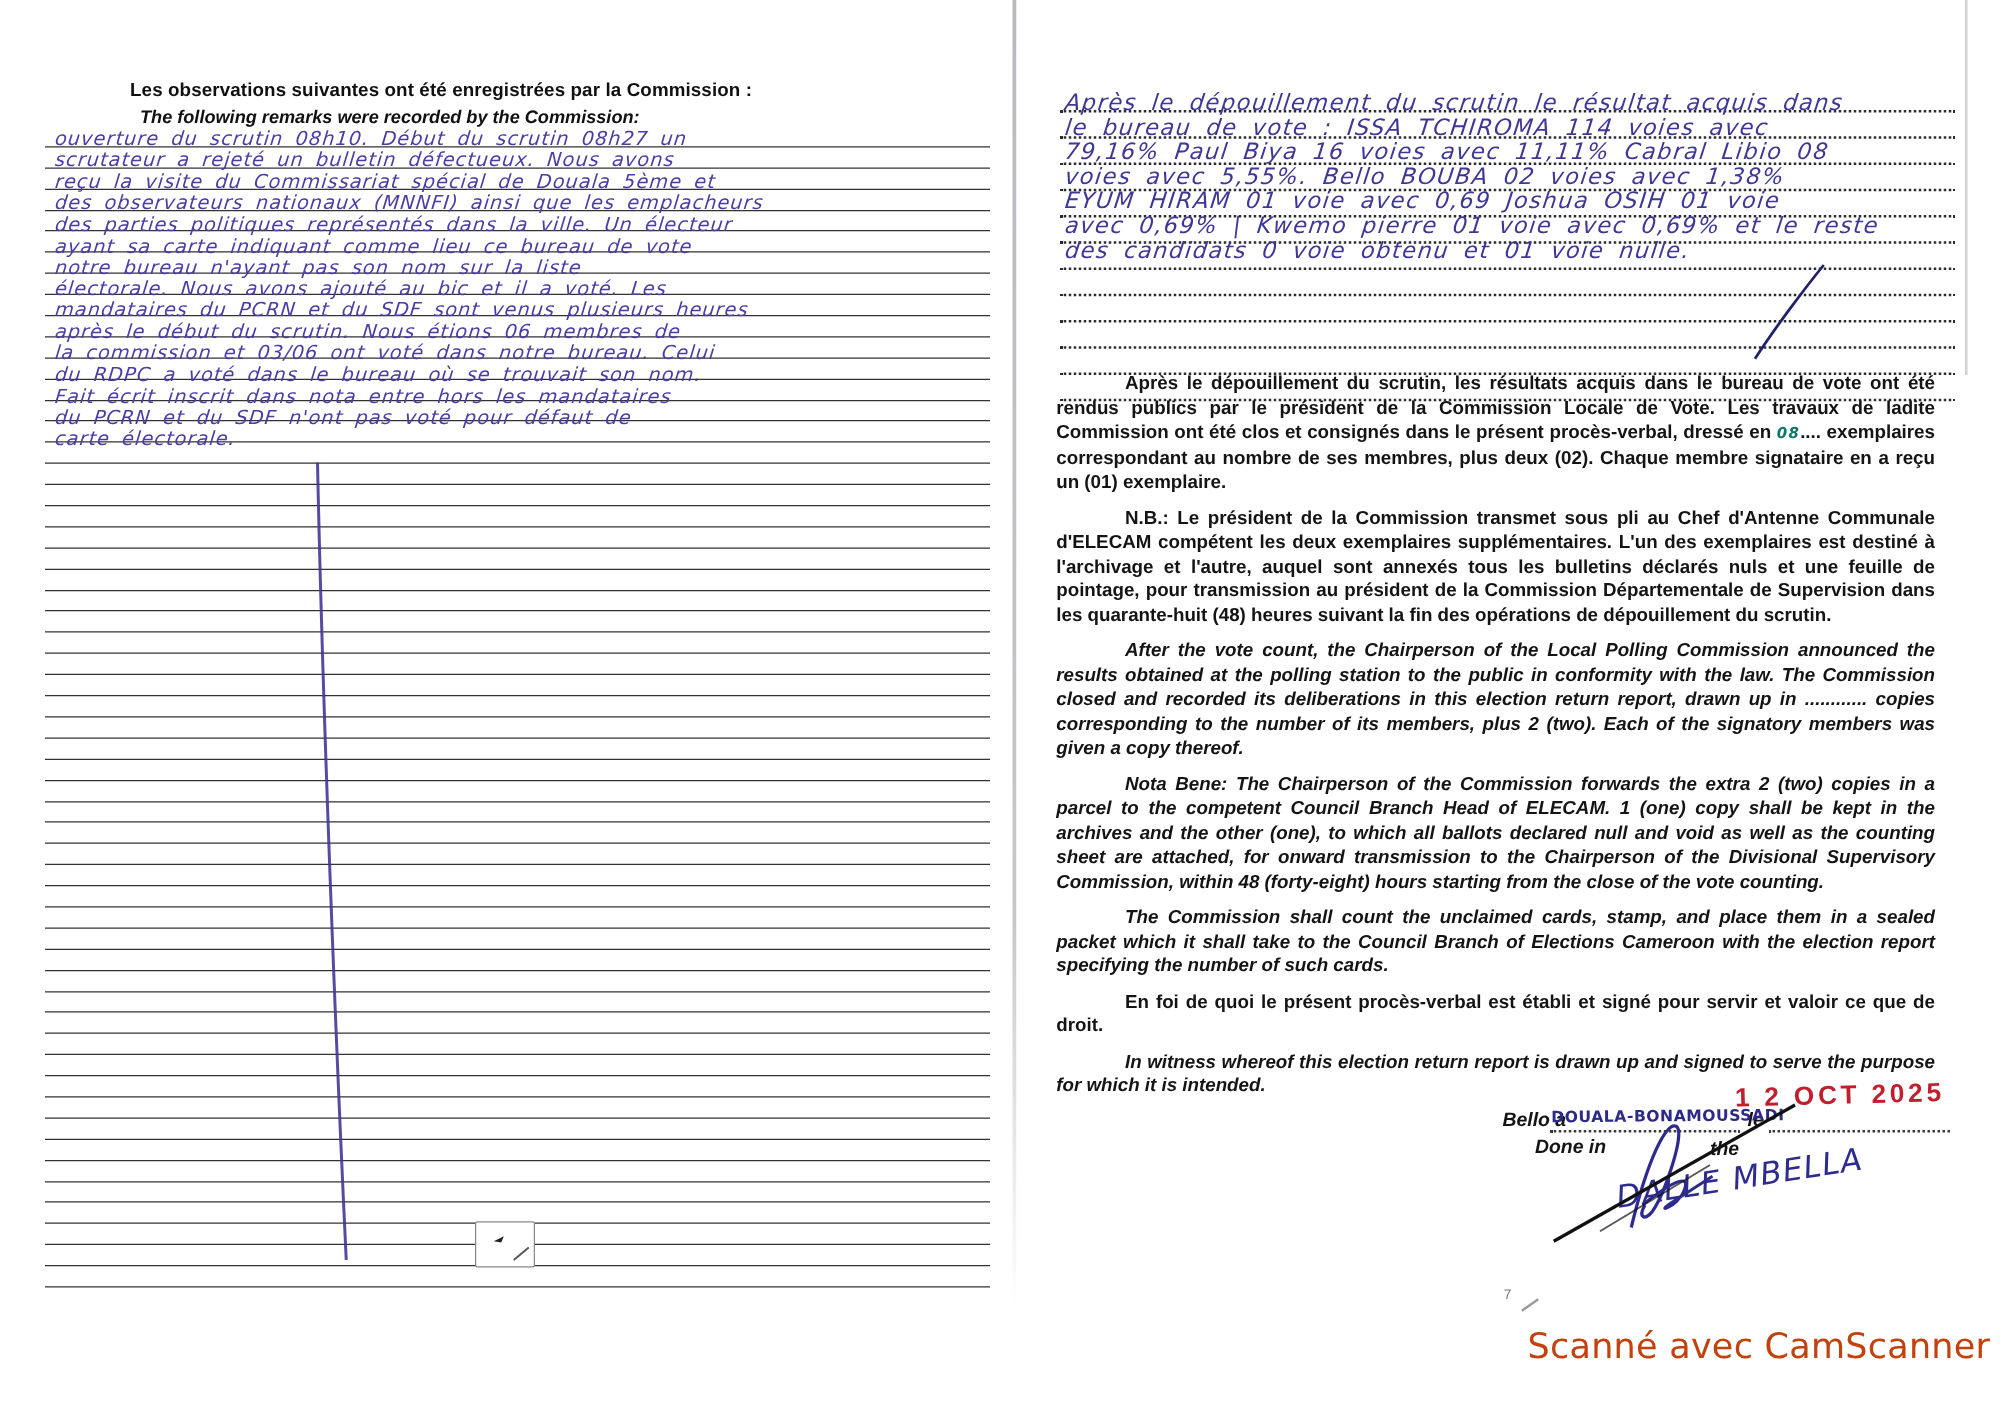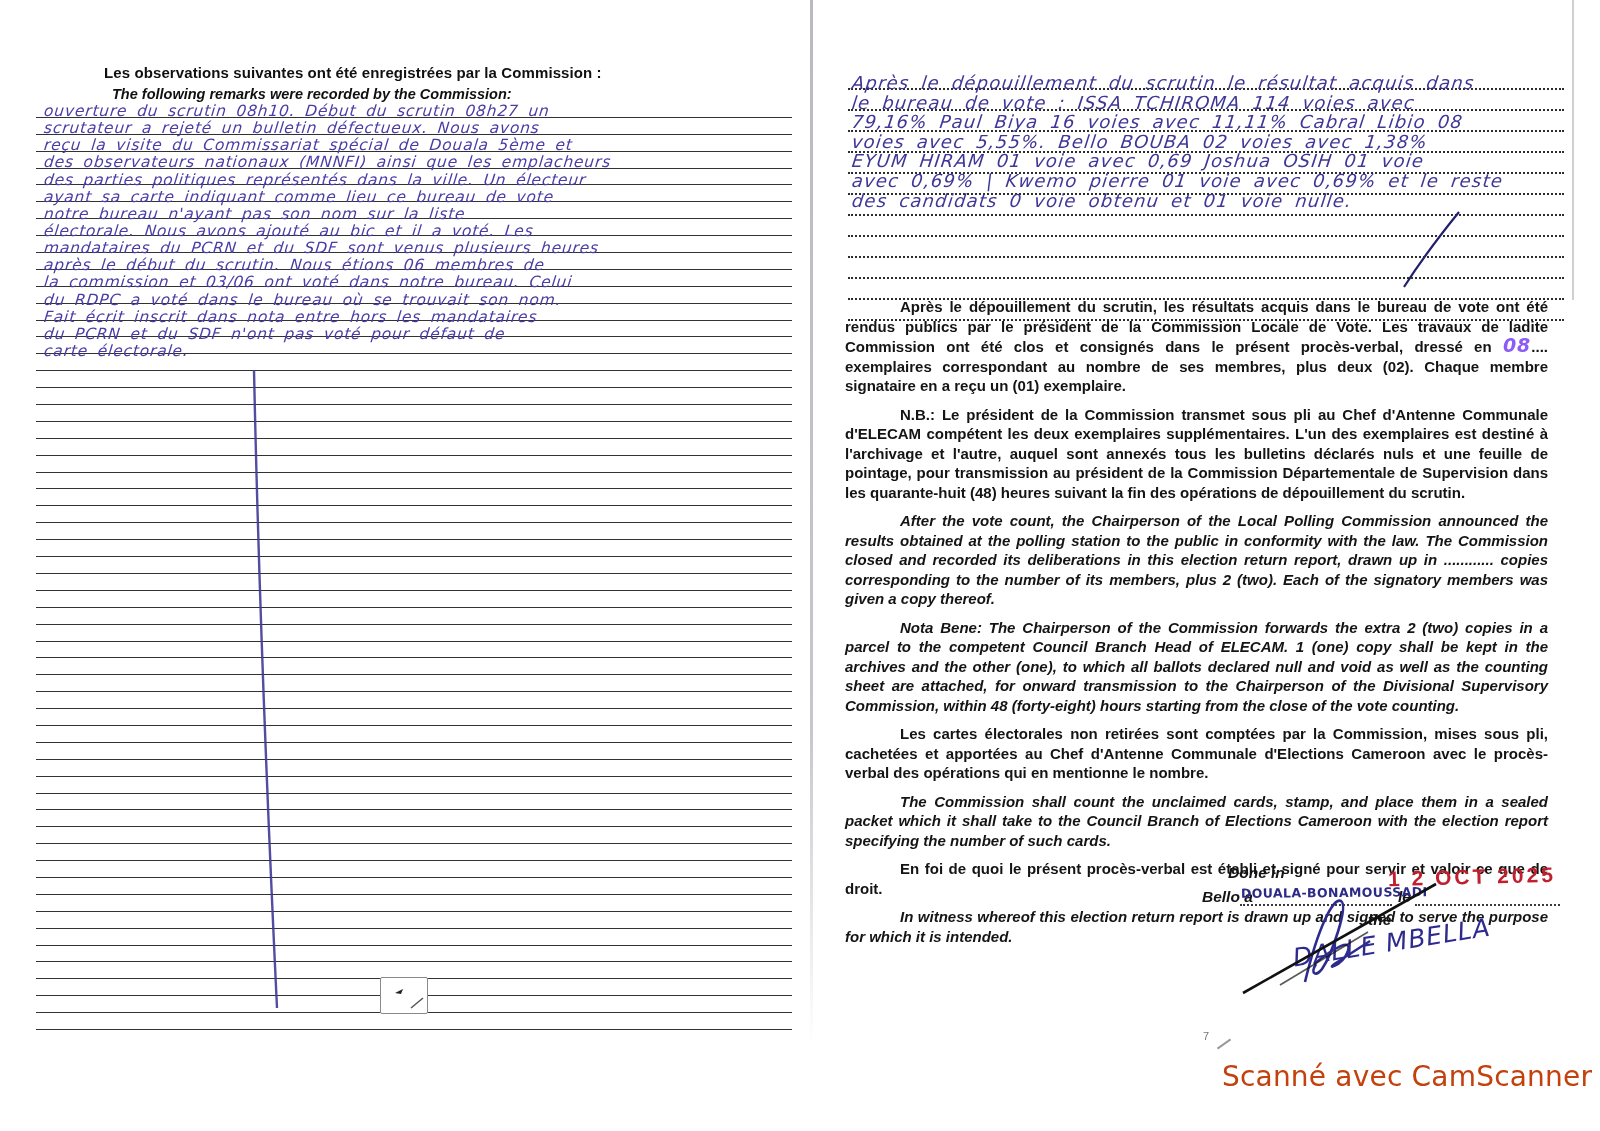--- a/index.html
+++ b/index.html
@@ -37,27 +37,27 @@
   .mark-box{left:380px;top:977px;width:46px;height:35px;border:1.6px solid #8a8a8a;border-radius:2px;background:#fff;}
 
   
   #right-text{left:845px;top:297px;width:703px;text-align:justify;}
   #right-text p{margin:0 0 0 0;padding:0;font-size:15px;line-height:19.5px;}
   #right-text p + p{margin-top:9px;}
   .p-fr{font-weight:bold;color:#141414;}
   .p-en{font-weight:bold;font-style:italic;color:#141414;font-family:"Liberation Sans",sans-serif;}
   .indent{text-indent:55px;}
   .ink-ins{font-family:"DejaVu Sans",sans-serif;font-style:italic;font-weight:bold;
-    color:#8b5cf6;font-size:19px;letter-spacing:1px;}
+    color:#0f766e;font-size:12px;letter-spacing:1px;}
 
   
   .faitrow{font-size:15.5px;font-weight:bold;font-style:italic;color:#141414;}
   #fait-label{left:1202px;top:888px;}
   #le-label{left:1398px;top:888px;}
-  #done-label{left:1228px;top:864px;}
+  #done-label{left:1228px;top:909px;}
   #the-label{left:1368px;top:911px;}
   .dotline{border-bottom:2px dotted #3a3a3a;}
   #dotline-place{left:1240px;top:886px;width:152px;height:18px;}
   #dotline-date{left:1415px;top:886px;width:145px;height:18px;}
   #place-hand{left:1241px;top:885px;font-family:"DejaVu Sans",sans-serif;
     font-size:12.5px;font-weight:bold;color:#2c2a86;letter-spacing:.4px;
     transform:rotate(-.5deg);white-space:nowrap;}
   #date-stamp{left:1388px;top:865px;font-size:21px;font-weight:bold;color:#c11f2e;
     letter-spacing:3px;transform:rotate(-1.5deg);font-family:"Liberation Sans",sans-serif;
     white-space:nowrap;}
@@ -189,21 +189,20 @@
       <div class="hand-line">EYUM HIRAM 01 voie avec 0,69 Joshua OSIH 01 voie</div>
       <div class="hand-line">avec 0,69% | Kwemo pierre 01 voie avec 0,69% et le reste</div>
       <div class="hand-line">des candidats 0 voie obtenu et 01 voie nulle.</div>
     </div>
 
   <div id="right-text" class="abs">
     <p class="p-fr indent"><span>Après le dépouillement du scrutin, les résultats acquis dans le bureau de vote ont été rendus publics par le président de la Commission Locale de Vote. Les travaux de ladite Commission ont été clos et consignés dans le présent procès-verbal, dressé en </span><span class="ink-ins">08</span><span>.... exemplaires correspondant au nombre de ses membres, plus deux (02). Chaque membre signataire en a reçu un (01) exemplaire.</span></p>
     <p class="p-fr indent">N.B.: Le président de la Commission transmet sous pli au Chef d'Antenne Communale d'ELECAM compétent les deux exemplaires supplémentaires. L'un des exemplaires est destiné à l'archivage et l'autre, auquel sont annexés tous les bulletins déclarés nuls et une feuille de pointage, pour transmission au président de la Commission Départementale de Supervision dans les quarante-huit (48) heures suivant la fin des opérations de dépouillement du scrutin.</p>
     <p class="p-en indent">After the vote count, the Chairperson of the Local Polling Commission announced the results obtained at the polling station to the public in conformity with the law. The Commission closed and recorded its deliberations in this election return report, drawn up in ............ copies corresponding to the number of its members, plus 2 (two). Each of the signatory members was given a copy thereof.</p>
     <p class="p-en indent">Nota Bene: The Chairperson of the Commission forwards the extra 2 (two) copies in a parcel to the competent Council Branch Head of ELECAM. 1 (one) copy shall be kept in the archives and the other (one), to which all ballots declared null and void as well as the counting sheet are attached, for onward transmission to the Chairperson of the Divisional Supervisory Commission, within 48 (forty-eight) hours starting from the close of the vote counting.</p>
-    <p class="p-fr indent">Les cartes électorales non retirées sont comptées par la Commission, mises sous pli, cachetées et apportées au Chef d'Antenne Communale d'Elections Cameroon avec le procès-verbal des opérations qui en mentionne le nombre.</p>
     <p class="p-en indent">The Commission shall count the unclaimed cards, stamp, and place them in a sealed packet which it shall take to the Council Branch of Elections Cameroon with the election report specifying the number of such cards.</p>
     <p class="p-fr indent">En foi de quoi le présent procès-verbal est établi et signé pour servir et valoir ce que de droit.</p>
     <p class="p-en indent">In witness whereof this election return report is drawn up and signed to serve the purpose for which it is intended.</p>
   </div>
 
   <div class="abs dotline" id="dotline-place"></div>
   <div class="abs dotline" id="dotline-date"></div>
   <div class="abs faitrow" id="fait-label">Bello à</div>
   <div class="abs faitrow" id="le-label">le</div>
   <div class="abs faitrow" id="done-label">Done in</div>

